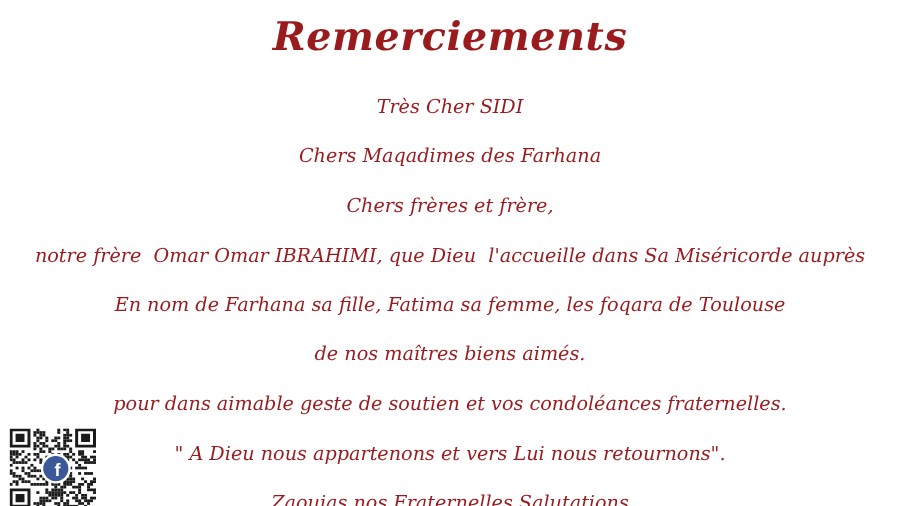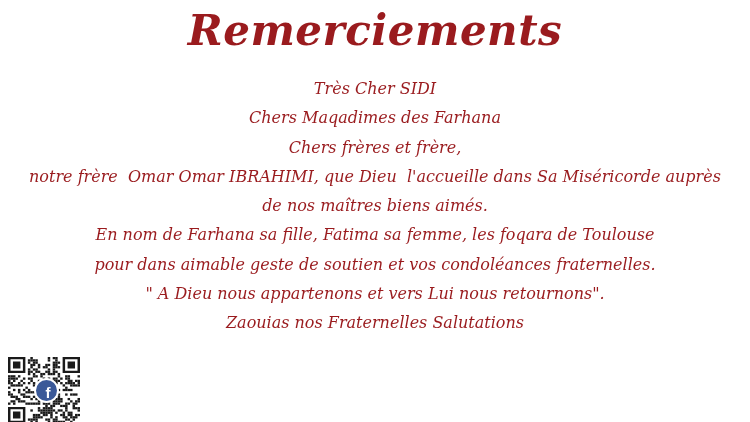--- a/index.html
+++ b/index.html
@@ -10,31 +10,31 @@
     overflow: hidden;
     background: var(--bg, #ffffff);
     font-family: "DejaVu Serif", serif;
   }
   .card { width: 100%; height: 100%; position: relative; }
   .title {
     margin: 11px 0 0 0;
     text-align: center;
     font-style: italic;
     font-weight: 600;
-    font-size: 42px;
+    font-size: 33px;
     line-height: 39px;
     color: var(--text-red, #9a1b1e);
     letter-spacing: 0.5px;
   }
   .message {
     margin-top: 26px;
     text-align: center;
   }
   .message p {
-    margin: 4px;
+    margin: 16px;
     font-style: italic;
     font-weight: normal;
     font-size: 16px;
     line-height: 25.3px;
     color: var(--text-red, #9a1b1e);
     white-space: pre-wrap;
   }
   .qr {
     position: absolute;
     left: 8px;
@@ -71,22 +71,22 @@
 
 <main class="card">
 
   <h1 class="title">Remerciements</h1>
 
   <section class="message">
     <p>Très Cher SIDI</p>
     <p>Chers Maqadimes des Farhana</p>
     <p>Chers frères et frère,</p>
     <p>notre frère  Omar Omar IBRAHIMI, que Dieu  l'accueille dans Sa Miséricorde auprès</p>
+    <p>En nom de Farhana sa fille, Fatima sa femme, les foqara de Toulouse</p>
     <p>de nos maîtres biens aimés.</p>
-    <p>En nom de Farhana sa fille, Fatima sa femme, les foqara de Toulouse</p>
     <p>pour dans aimable geste de soutien et vos condoléances fraternelles.</p>
     <p>" A Dieu nous appartenons et vers Lui nous retournons".</p>
     <p>Zaouias nos Fraternelles Salutations</p>
   </section>
 
   <div class="qr">
     <svg viewBox="0 0 29 29" preserveAspectRatio="none">
       <g fill="#1a1a1a">
         <path fill-rule="evenodd" d="M0 0h7v7H0zM1 1h5v5H1zM2 2h3v3H2z"></path>
         <path fill-rule="evenodd" d="M22 0h7v7h-7zM23 1h5v5h-5zM24 2h3v3h-3z"></path>

